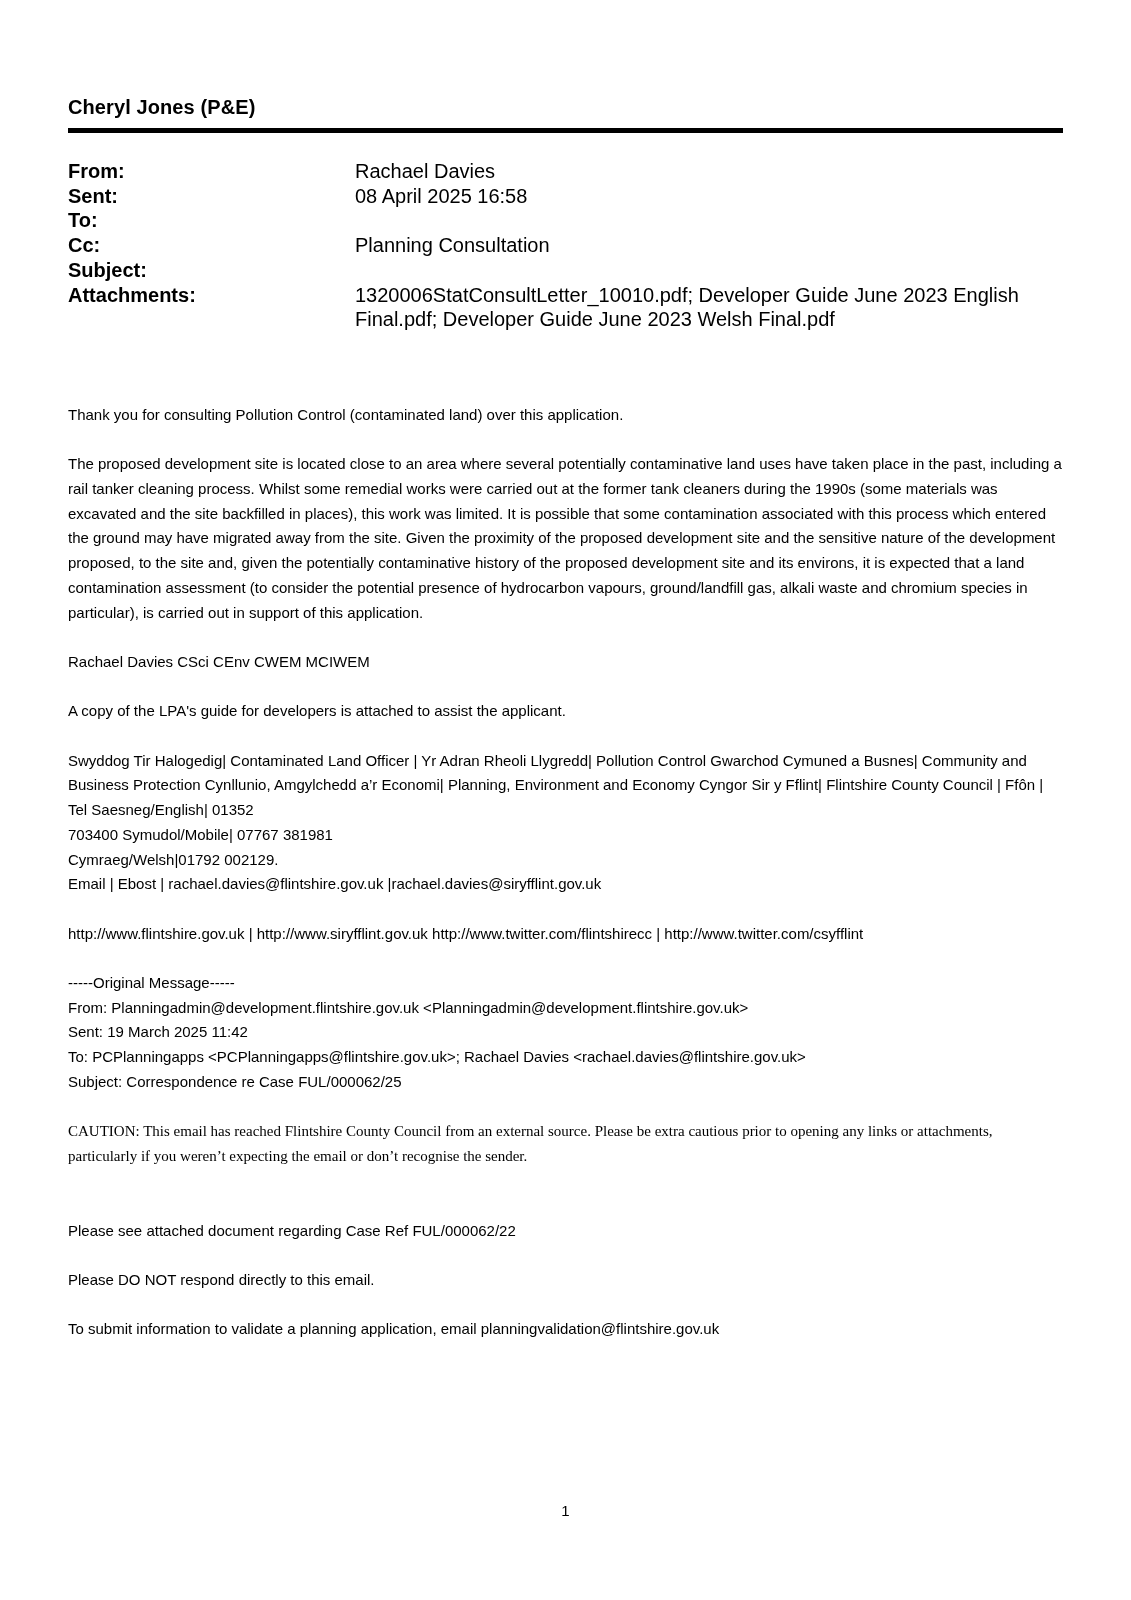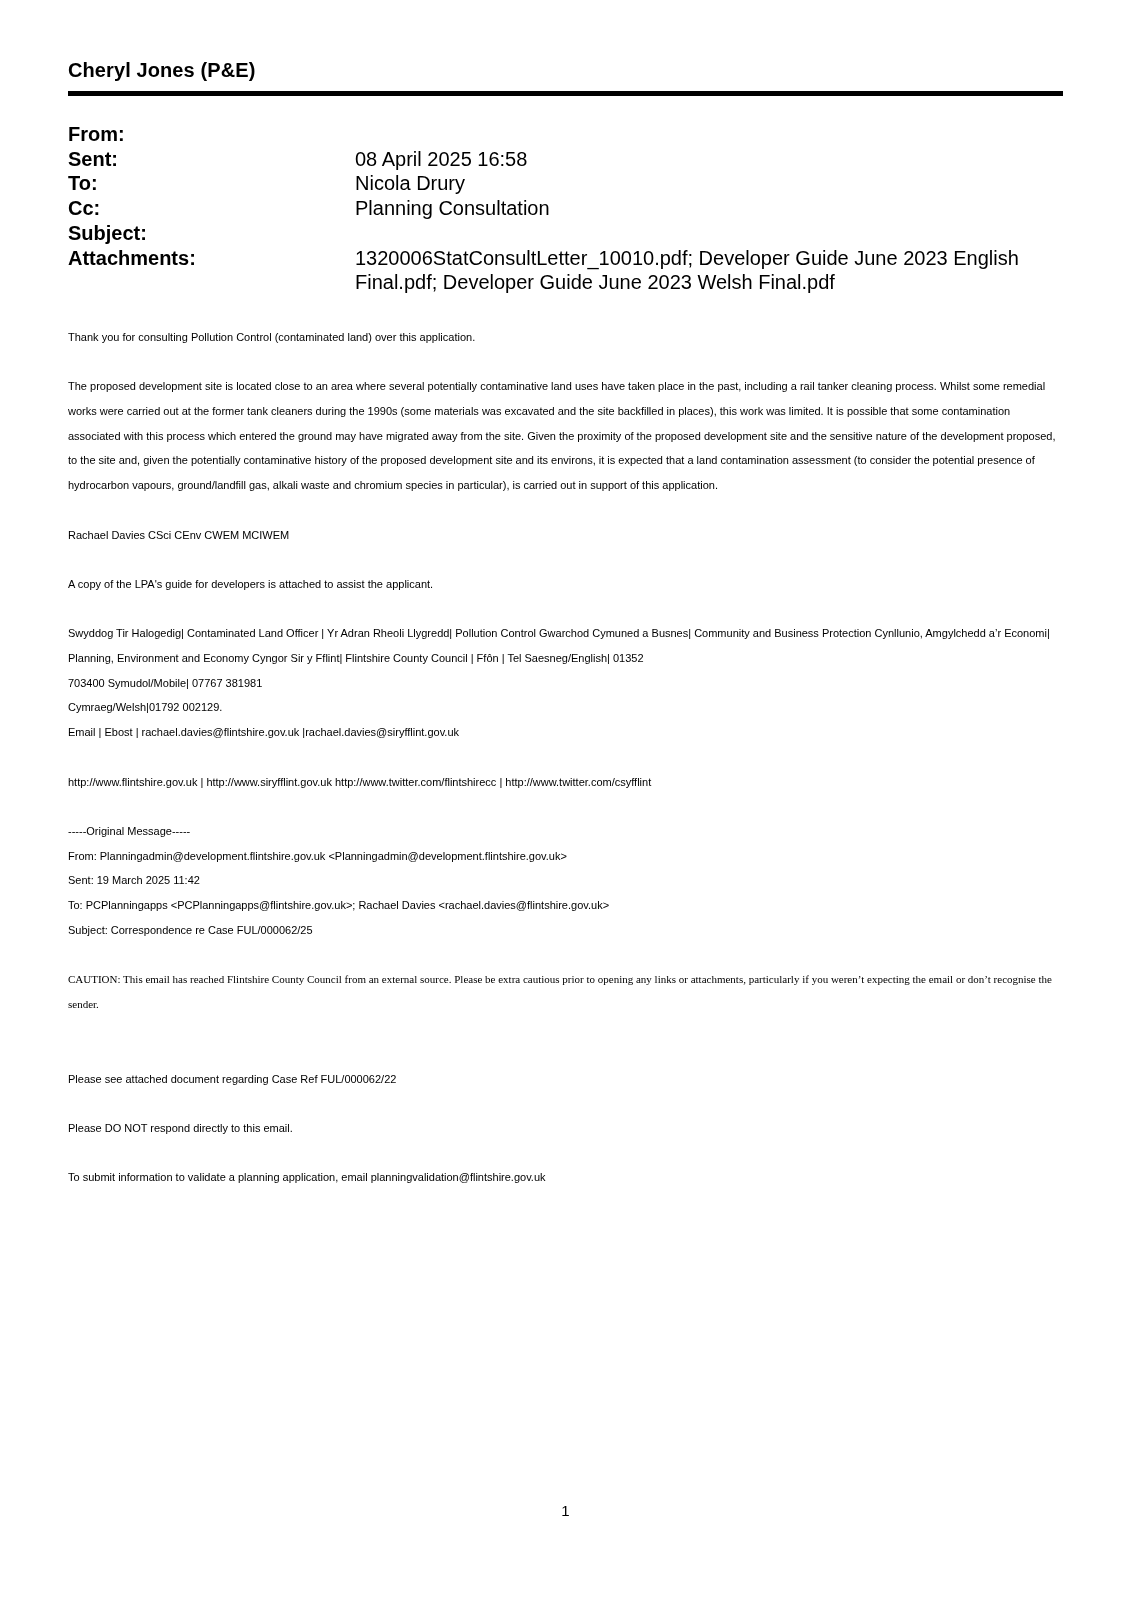--- a/index.html
+++ b/index.html
@@ -8,21 +8,21 @@
     width: 1131px;
     height: 1600px;
     position: relative;
     font-family: "Liberation Sans", sans-serif;
     color: #000000;
     overflow: hidden;
   }
   .page {
     position: absolute;
     inset: 0;
-    padding: 57px 68px 0 68px;
+    padding: 94px 68px 0 68px;
   }
   .doc-title {
     font-size: 20px;
     font-weight: 700;
     line-height: 26px;
     letter-spacing: 0.1px;
   }
   .title-rule {
     height: 5px;
     background: #000000;
@@ -33,22 +33,22 @@
     font-size: 20px;
     line-height: 24.7px;
   }
   .field-row {
     display: grid;
     grid-template-columns: 287px 1fr;
   }
   .field-label { font-weight: 700; }
   .field-value { font-weight: 400; }
   .email-body {
-    margin-top: 30px;
-    font-size: 11px;
+    margin-top: 71px;
+    font-size: 15px;
     line-height: 24.7px;
   }
   .para {
     margin: 0 0 24.7px 0;
     white-space: pre-line;
   }
   .para.gap-after { margin-bottom: 50px; font-family: Liberation Serif, serif; }
   .page-number {
     position: absolute;
     left: 0;
@@ -63,28 +63,28 @@
 <body>
 
 <div class="page">
 
   <h1 class="doc-title">Cheryl Jones (P&amp;E)</h1>
   <div class="title-rule"></div>
 
   <div class="fields">
     <div class="field-row">
       <div class="field-label">From:</div>
+      <div class="field-value">Rachael Davies</div>
     </div>
     <div class="field-row">
       <div class="field-label">Sent:</div>
       <div class="field-value">08 April 2025 16:58</div>
     </div>
     <div class="field-row">
       <div class="field-label">To:</div>
-      <div class="field-value">Nicola Drury</div>
     </div>
     <div class="field-row">
       <div class="field-label">Cc:</div>
       <div class="field-value">Planning Consultation</div>
     </div>
     <div class="field-row">
       <div class="field-label">Subject:</div>
     </div>
     <div class="field-row">
       <div class="field-label">Attachments:</div>

